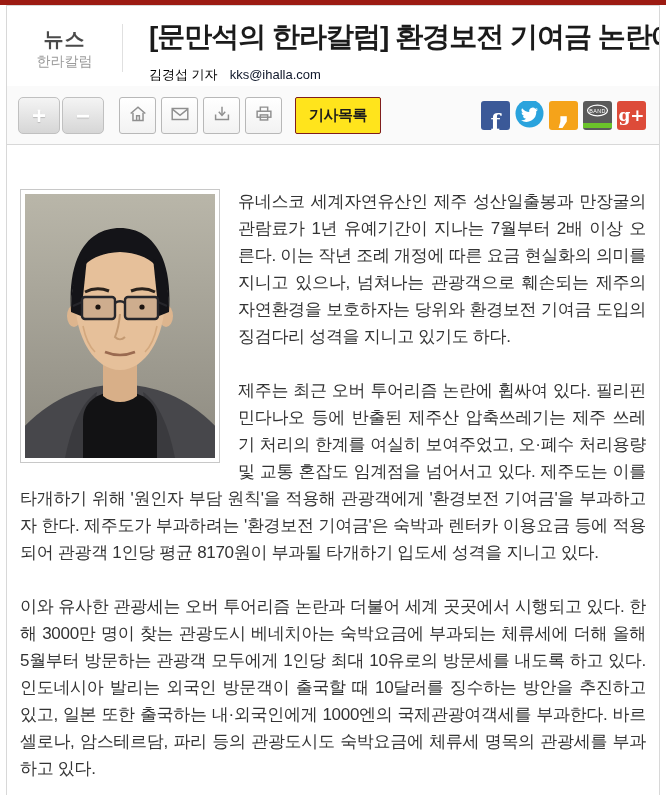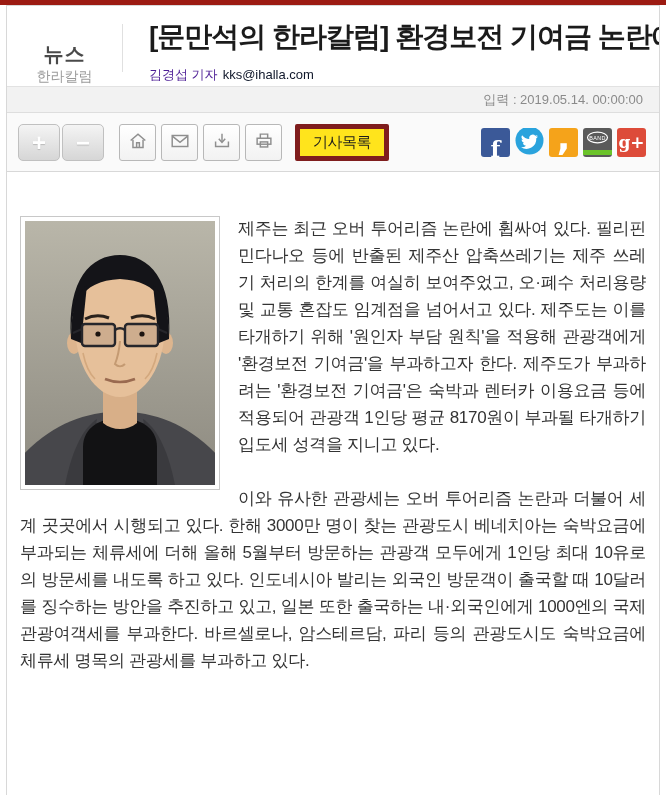--- a/index.html
+++ b/index.html
@@ -10,33 +10,33 @@
   }
   .topbar { height:5px; background:#9c1b12; }
   .frame {
     position:absolute; left:6px; right:6px; top:5px; bottom:0;
     border:1px solid #d8d8d8; border-bottom:0; background:#fff;
     display:flex; flex-direction:column;
   }
   
   .header { height:80px; display:flex; align-items:stretch; background:#fff; }
   .section-col {
-    width:115px; display:flex; flex-direction:column; justify-content:flex-end;
+    width:115px; display:flex; flex-direction:column; justify-content:center;
     align-items:center; padding-top:4px;
   }
   .section-main { font-size:20px; font-weight:bold; color:#4a4a4a; letter-spacing:1px; }
   .section-sub  { font-size:14px; color:#9a9a9a; }
   .vdivider { width:1px; background:#e0e0e0; margin:18px 0 14px 0; }
   .title-col { flex:1; padding:14px 10px 0 26px; overflow:hidden; }
   .article-title {
     font-size:28px; font-weight:bold; color:#1b1b1b; letter-spacing:-1px;
     line-height:1.2; white-space:nowrap;
   }
   .byline { margin-top:12px; font-size:13px; }
-  .byline .reporter { color:#4c1d95; margin-right:5px; }
+  .byline .reporter { color:#000000; margin-right:12px; }
   .byline .email { color:#0f172a; text-decoration:none; }
   
   .date-band {
     height:27px; background:#f2f2f2; border-top:1px solid #e2e2e2;
     border-bottom:1px solid #dedede; display:flex; align-items:center;
     justify-content:flex-end; padding-right:16px;
   }
   .date-band span { font-size:13px; color:#8a8a8a; letter-spacing:0; }
   
   .toolbar {
@@ -50,22 +50,22 @@
     font-weight:bold; line-height:33px; text-align:center; cursor:pointer;
     text-shadow:0 1px 1px #bbb; margin-right:2px;
   }
   .btn-icon {
     width:37px; height:37px; border:1px solid #b8b8b8; border-radius:3px;
     background:linear-gradient(#ffffff,#f2f2f2); margin-right:5px;
     display:flex; align-items:center; justify-content:center; cursor:pointer;
   }
   .btn-icon svg { stroke:#8f8f8f; fill:none; stroke-width:1.6; }
   .btn-list {
-    height:37px; padding:0 13px; background:#ffe41c; border:5px solid #7f1d1d;
-    border-radius:2px; font-size:15px; color:#1c1c1c; font-weight:normal;
+    height:37px; padding:0 13px; background:#ffe41c; border:1px solid #7f1d1d;
+    border-radius:2px; font-size:15px; color:#1c1c1c; font-weight:bold;
     display:flex; align-items:center; cursor:pointer; letter-spacing:-0.5px;
   }
   .gap-sm { width:13px; } .gap-md { width:8px; }
   .tb-spacer { flex:1; }
   .social { display:flex; align-items:center; }
   .sns {
     width:29px; height:29px; border-radius:3px; margin-left:5px;
     position:relative; overflow:hidden; cursor:pointer;
     display:flex; align-items:center; justify-content:center;
   }
@@ -102,23 +102,20 @@
     </div>
     <div class="vdivider"></div>
     <div class="title-col">
       <h1 class="article-title">[문만석의 한라칼럼] 환경보전 기여금 논란에 부쳐</h1>
       <div class="byline">
         <span class="reporter">김경섭 기자</span><a class="email" href="#">kks@ihalla.com</a>
       </div>
     </div>
   </div>
 
-  <div class="date-band">
-    <span>입력 : 2019.05.14. 00:00:00</span>
-  </div>
 
   <div class="toolbar">
     <div class="tb-group">
       <button class="btn-zoom">+</button>
       <button class="btn-zoom">−</button>
     </div>
     <div class="gap-sm"></div>
     <div class="tb-group">
       <button class="btn-icon">
         <span><svg width="22" height="22" viewBox="0 0 24 24">
@@ -222,18 +219,19 @@
 
         <path d="M95 120 C94 132 92 138 90 143 C93 146 97 146 100 143" stroke="#c49a72" stroke-width="2" fill="none"></path>
 
         <path d="M80 158 C90 162 100 162 110 158" stroke="#9a6a50" stroke-width="2.6" fill="none"></path>
 
         <path d="M58 132 C60 142 64 152 70 158" stroke="#d3a87e" stroke-width="1.6" fill="none"></path>
         <path d="M132 132 C130 142 126 152 120 158" stroke="#d3a87e" stroke-width="1.6" fill="none"></path>
       </svg>
     </figure>
     <div class="body-text">
+      <p>유네스코 세계자연유산인 제주 성산일출봉과 만장굴의 관람료가 1년 유예기간이 지나는 7월부터 2배 이상 오른다. 이는 작년 조례 개정에 따른 요금 현실화의 의미를 지니고 있으나, 넘쳐나는 관광객으로 훼손되는 제주의 자연환경을 보호하자는 당위와 환경보전 기여금 도입의 징검다리 성격을 지니고 있기도 하다.</p>
       <p>제주는 최근 오버 투어리즘 논란에 휩싸여 있다. 필리핀 민다나오 등에 반출된 제주산 압축쓰레기는 제주 쓰레기 처리의 한계를 여실히 보여주었고, 오·폐수 처리용량 및 교통 혼잡도 임계점을 넘어서고 있다. 제주도는 이를 타개하기 위해 '원인자 부담 원칙'을 적용해 관광객에게 '환경보전 기여금'을 부과하고자 한다. 제주도가 부과하려는 '환경보전 기여금'은 숙박과 렌터카 이용요금 등에 적용되어 관광객 1인당 평균 8170원이 부과될 타개하기 입도세 성격을 지니고 있다.</p>
       <p>이와 유사한 관광세는 오버 투어리즘 논란과 더불어 세계 곳곳에서 시행되고 있다. 한해 3000만 명이 찾는 관광도시 베네치아는 숙박요금에 부과되는 체류세에 더해 올해 5월부터 방문하는 관광객 모두에게 1인당 최대 10유로의 방문세를 내도록 하고 있다. 인도네시아 발리는 외국인 방문객이 출국할 때 10달러를 징수하는 방안을 추진하고 있고, 일본 또한 출국하는 내·외국인에게 1000엔의 국제관광여객세를 부과한다. 바르셀로나, 암스테르담, 파리 등의 관광도시도 숙박요금에 체류세 명목의 관광세를 부과하고 있다.</p>
     </div>
   </div>
 
 </div>
 
 </body></html>

